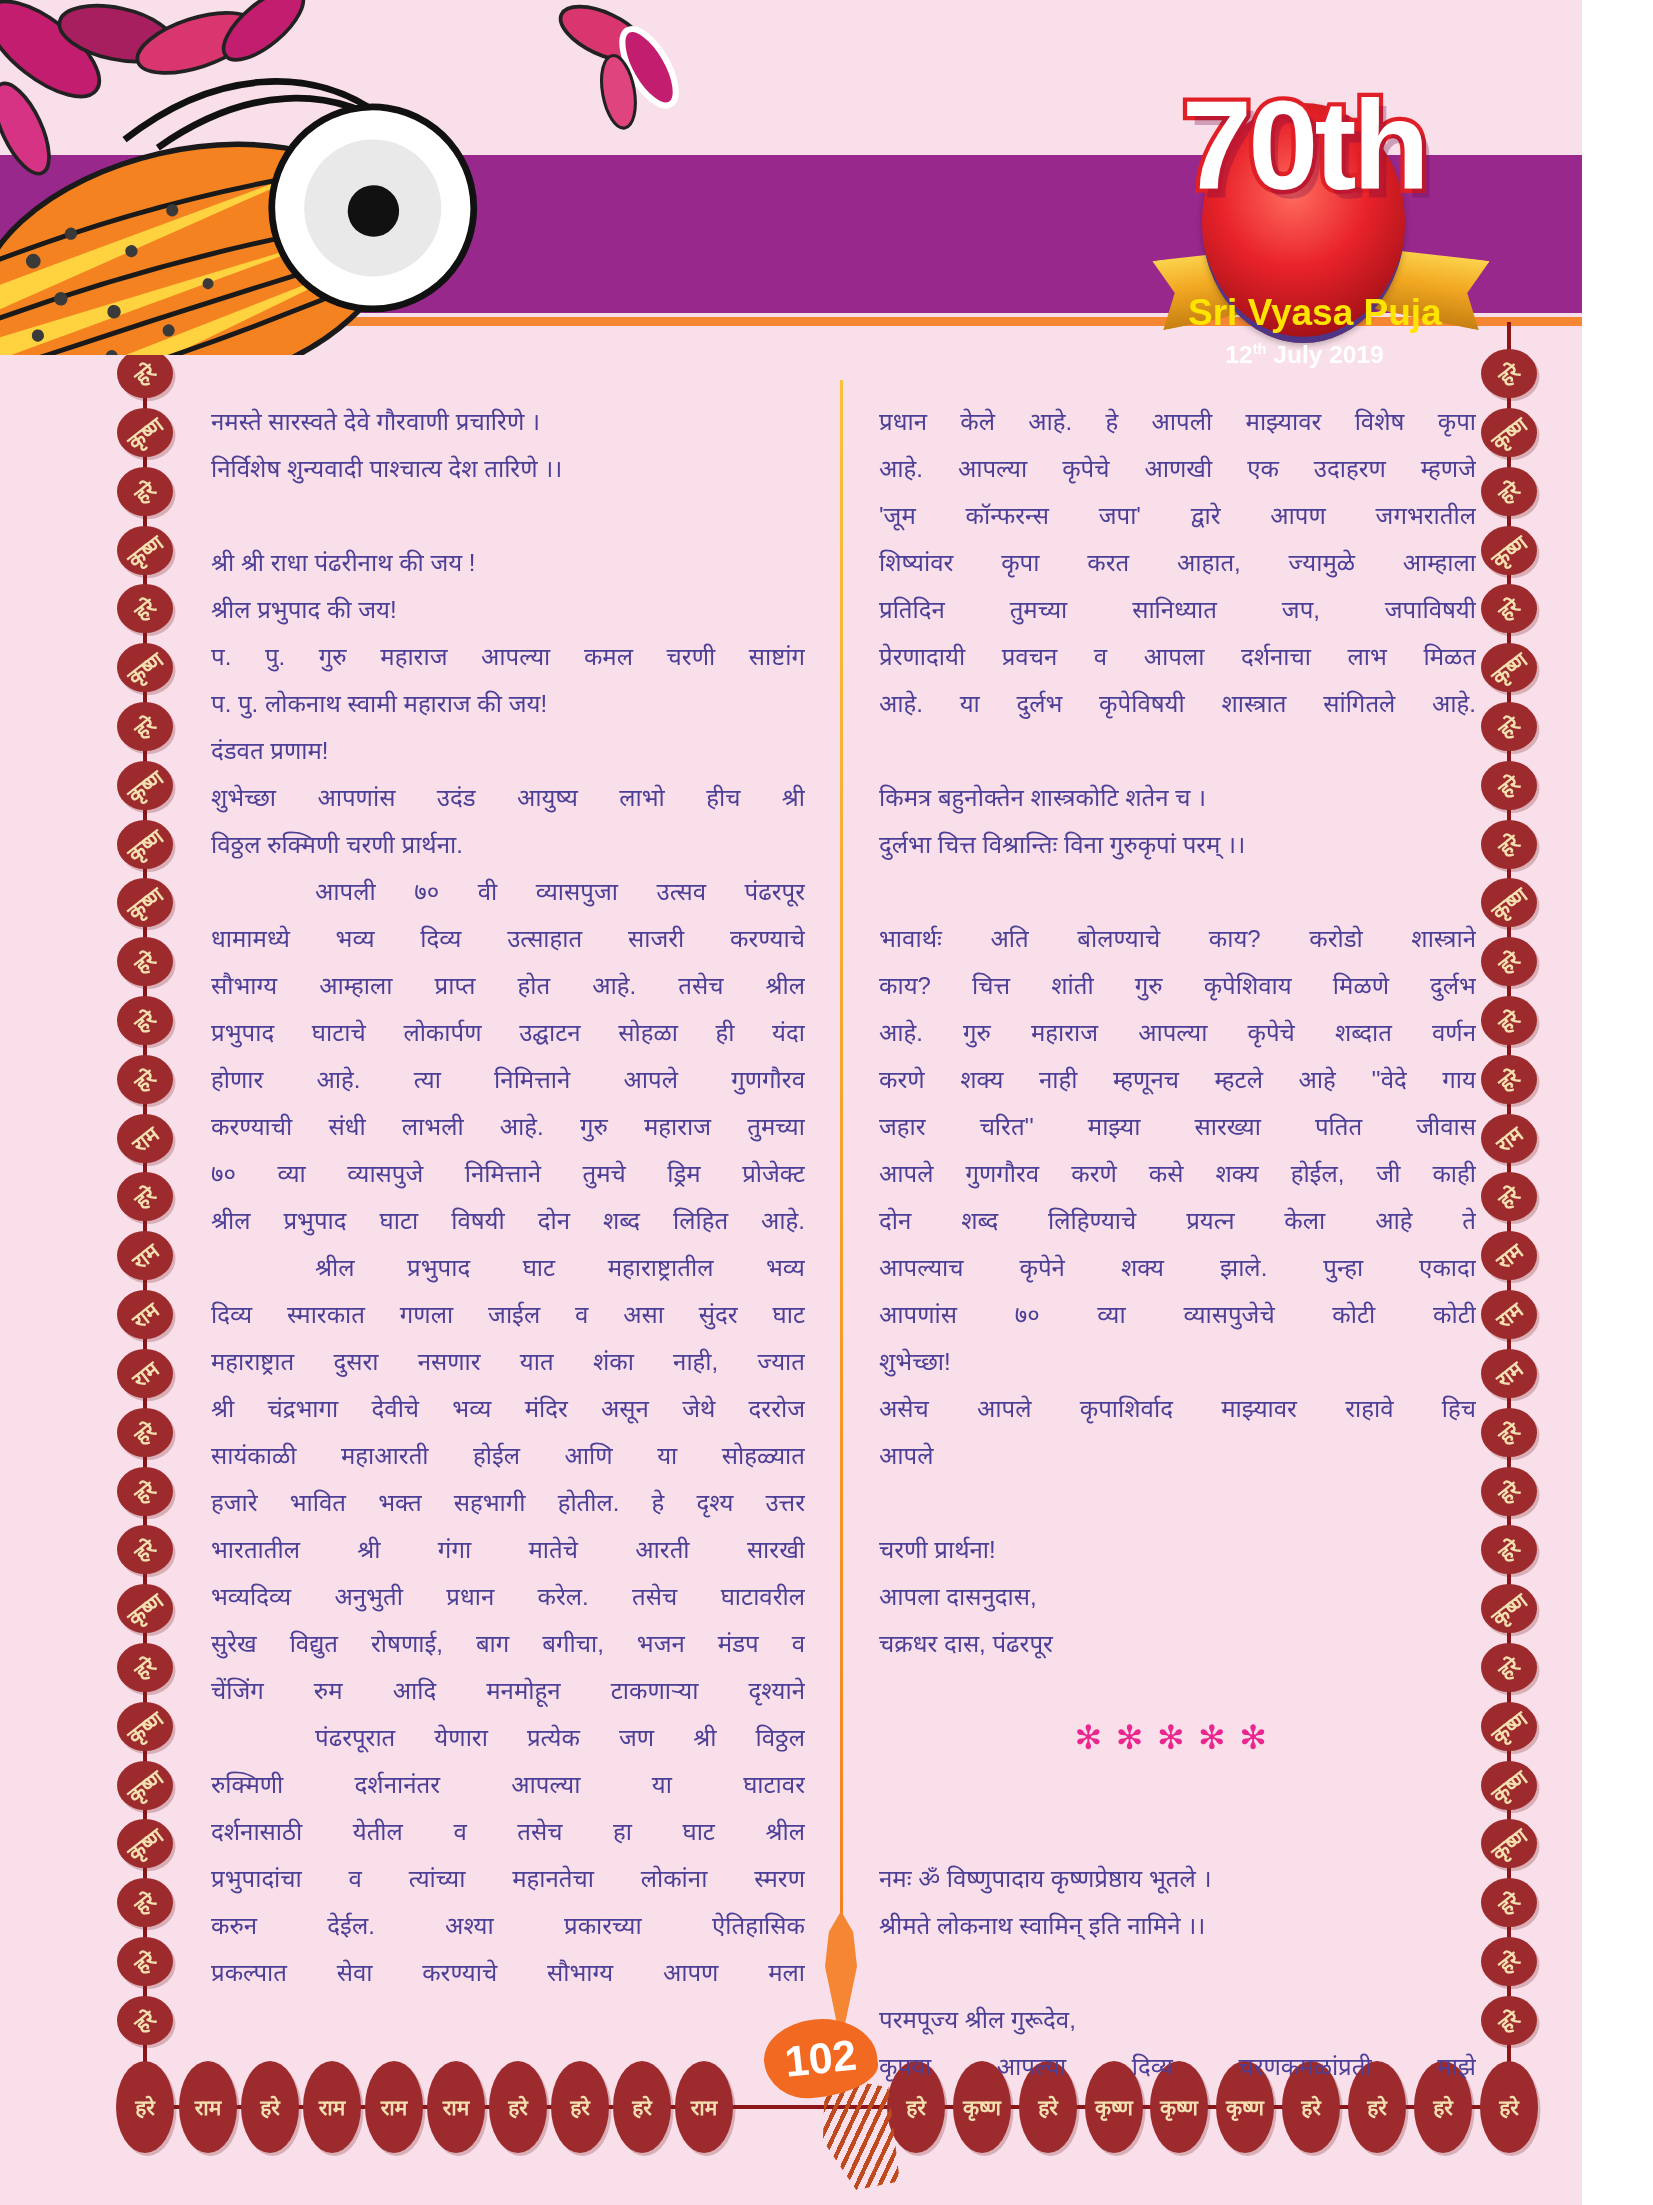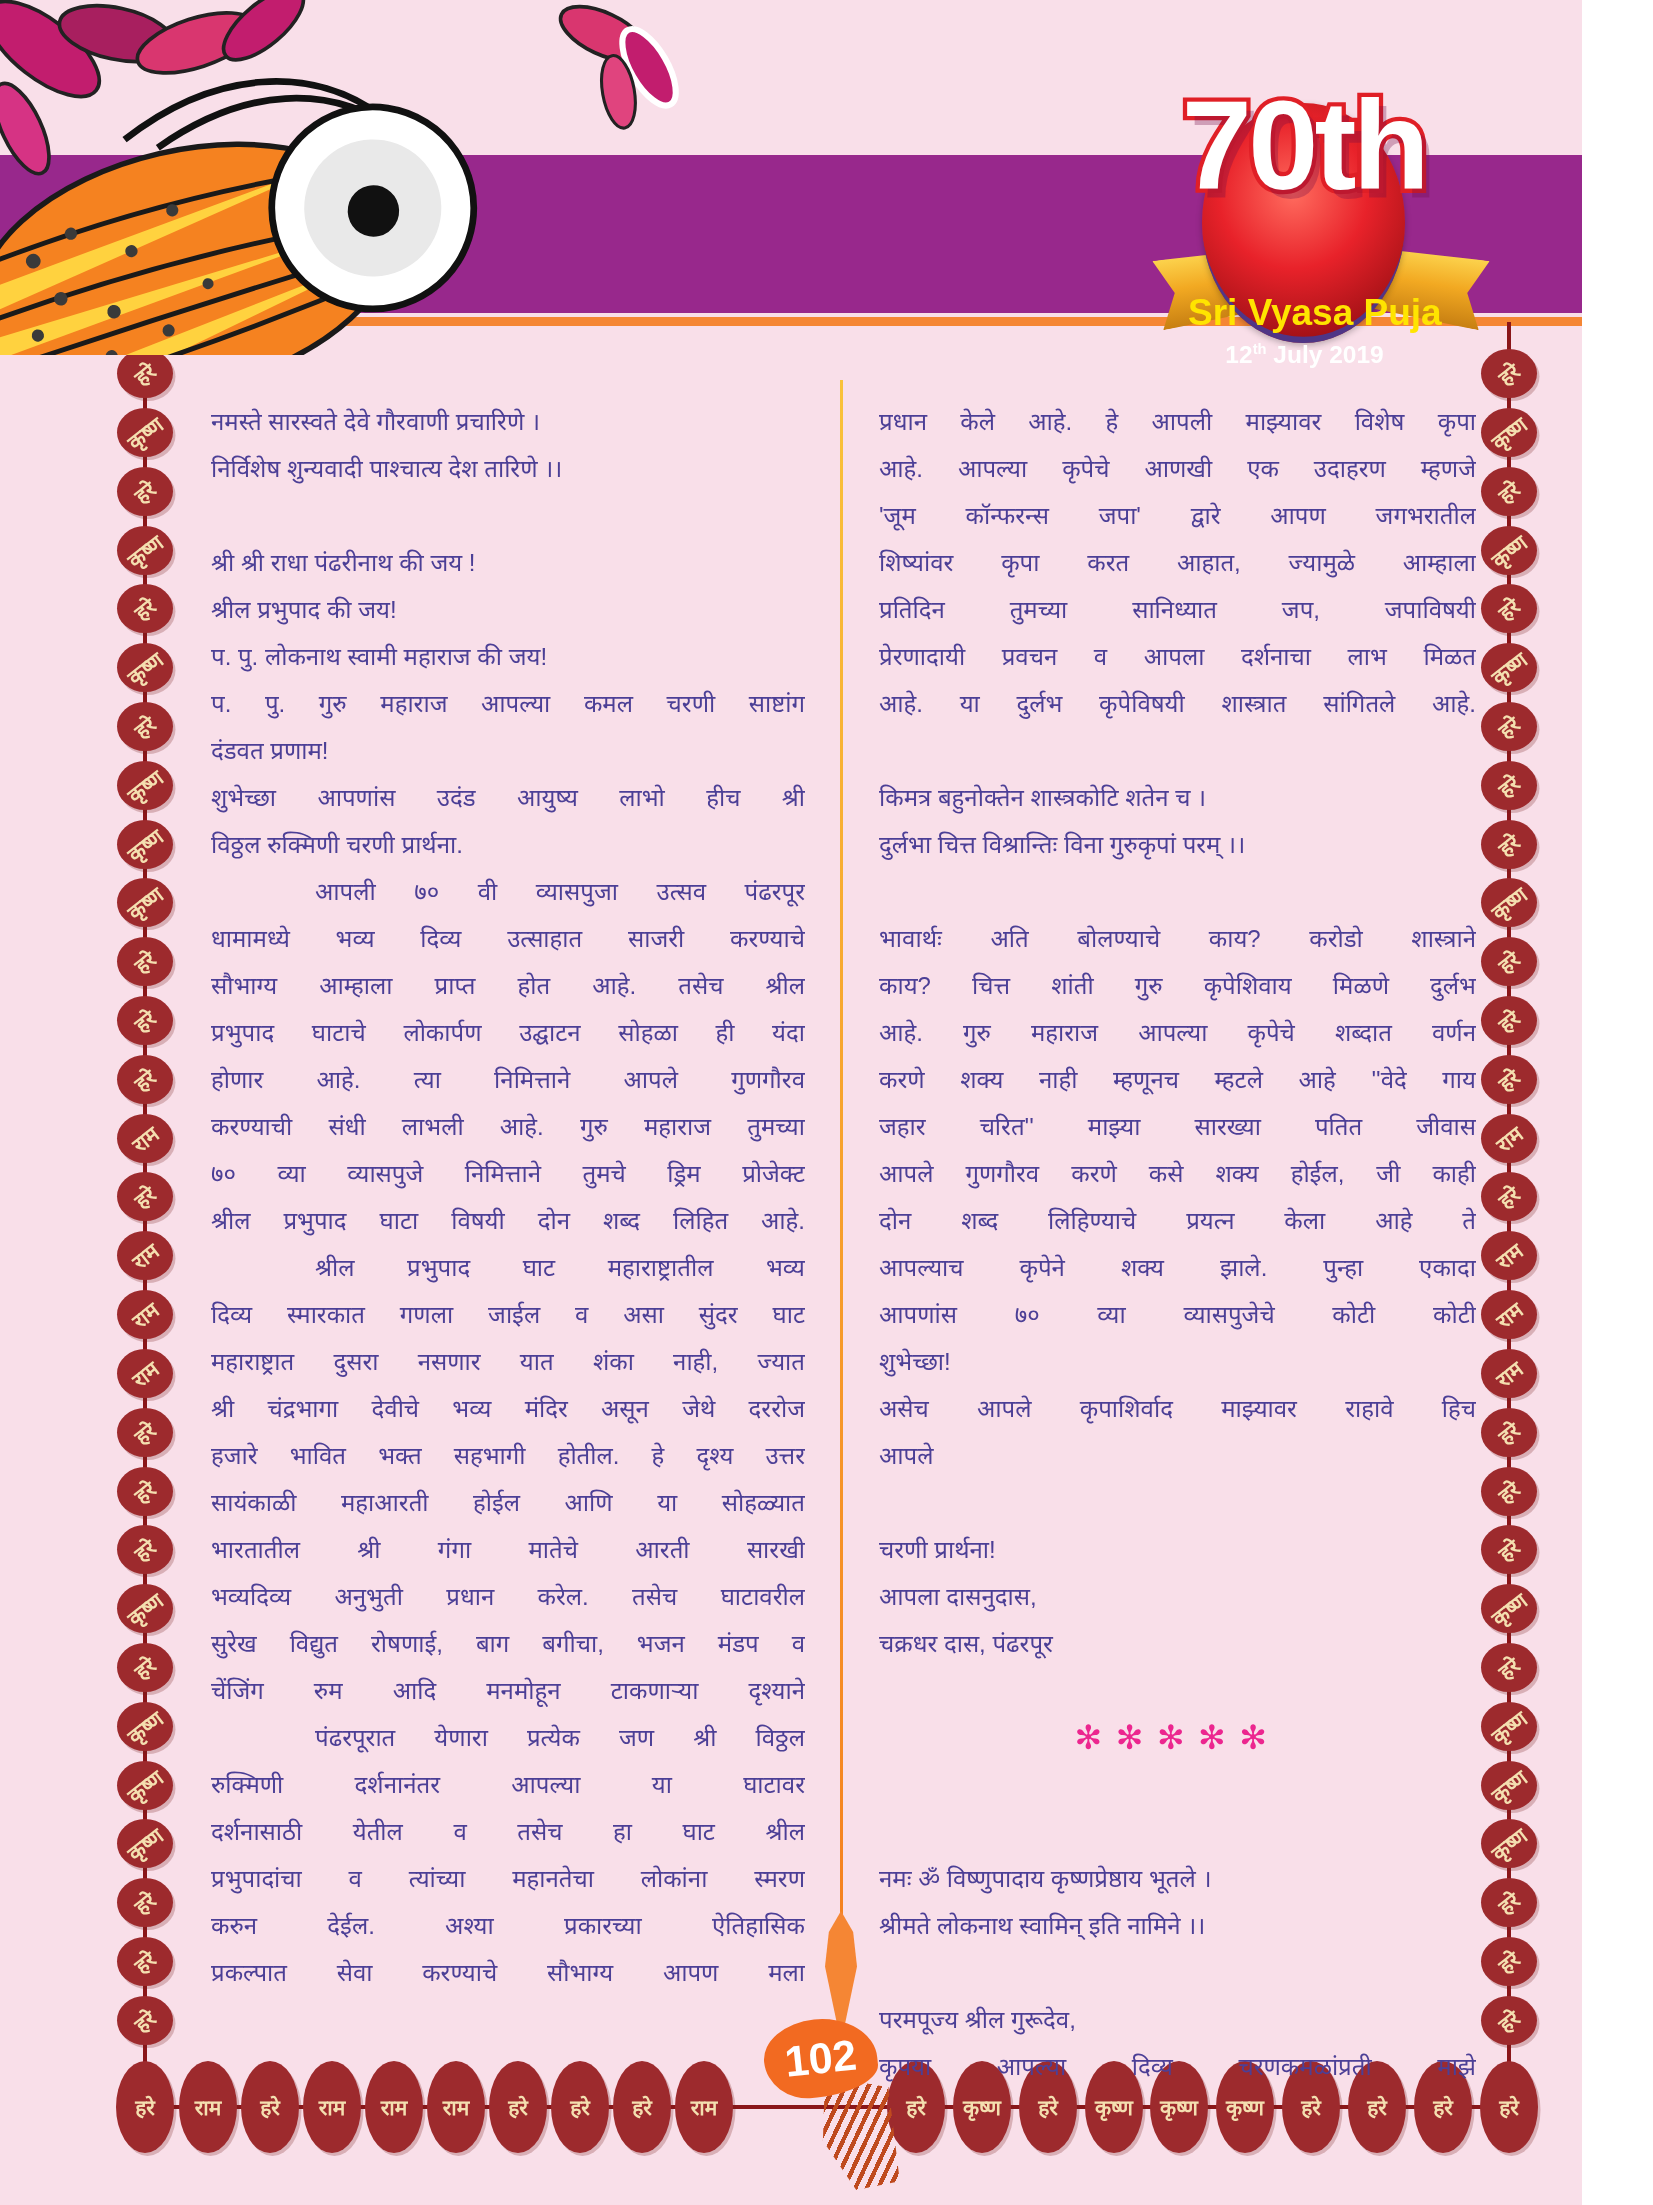--- a/index.html
+++ b/index.html
@@ -375,39 +375,39 @@
 
   <div class="divider"></div>
   <div class="divider-flame"></div>
 
   <div class="col" id="col-left">
       <div class="ln c">नमस्ते सारस्वते देवे गौरवाणी प्रचारिणे ।</div>
       <div class="ln c">निर्विशेष शुन्यवादी पाश्चात्य देश तारिणे ।।</div>
       <div class="ln b"></div>
       <div class="ln l">श्री श्री राधा पंढरीनाथ की जय !</div>
       <div class="ln l">श्रील प्रभुपाद की जय!</div>
+      <div class="ln j">प. पु. गुरु महाराज आपल्या कमल चरणी साष्टांग</div>
       <div class="ln l">प. पु. लोकनाथ स्वामी महाराज की जय!</div>
-      <div class="ln j">प. पु. गुरु महाराज आपल्या कमल चरणी साष्टांग</div>
       <div class="ln l">दंडवत प्रणाम!</div>
       <div class="ln j">शुभेच्छा आपणांस उदंड आयुष्य लाभो हीच श्री</div>
       <div class="ln l">विठ्ठल रुक्मिणी चरणी प्रार्थना.</div>
       <div class="ln i">आपली ७० वी व्यासपुजा उत्सव पंढरपूर</div>
       <div class="ln j">धामामध्ये भव्य दिव्य उत्साहात साजरी करण्याचे</div>
       <div class="ln j">सौभाग्य आम्हाला प्राप्त होत आहे. तसेच श्रील</div>
       <div class="ln j">प्रभुपाद घाटाचे लोकार्पण उद्घाटन सोहळा ही यंदा</div>
       <div class="ln j">होणार आहे. त्या निमित्ताने आपले गुणगौरव</div>
       <div class="ln j">करण्याची संधी लाभली आहे. गुरु महाराज तुमच्या</div>
       <div class="ln j">७० व्या व्यासपुजे निमित्ताने तुमचे ड्रिम प्रोजेक्ट</div>
       <div class="ln j">श्रील प्रभुपाद घाटा विषयी दोन शब्द लिहित आहे.</div>
       <div class="ln i">श्रील प्रभुपाद घाट महाराष्ट्रातील भव्य</div>
       <div class="ln j">दिव्य स्मारकात गणला जाईल व असा सुंदर घाट</div>
       <div class="ln j">महाराष्ट्रात दुसरा नसणार यात शंका नाही, ज्यात</div>
       <div class="ln j">श्री चंद्रभागा देवीचे भव्य मंदिर असून जेथे दररोज</div>
+      <div class="ln j">सायंकाळी महाआरती होईल आणि या सोहळ्यात</div>
       <div class="ln j">हजारे भावित भक्त सहभागी होतील. हे दृश्य उत्तर</div>
-      <div class="ln j">सायंकाळी महाआरती होईल आणि या सोहळ्यात</div>
       <div class="ln j">भारतातील श्री गंगा मातेचे आरती सारखी</div>
       <div class="ln j">भव्यदिव्य अनुभुती प्रधान करेल. तसेच घाटावरील</div>
       <div class="ln j">सुरेख विद्युत रोषणाई, बाग बगीचा, भजन मंडप व</div>
       <div class="ln j">चेंजिंग रुम आदि मनमोहून टाकणाऱ्या दृश्याने</div>
       <div class="ln i">पंढरपूरात येणारा प्रत्येक जण श्री विठ्ठल</div>
       <div class="ln j">रुक्मिणी दर्शनानंतर आपल्या या घाटावर</div>
       <div class="ln j">दर्शनासाठी येतील व तसेच हा घाट श्रील</div>
       <div class="ln j">प्रभुपादांचा व त्यांच्या महानतेचा लोकांना स्मरण</div>
       <div class="ln j">करुन देईल. अश्या प्रकारच्या ऐतिहासिक</div>
       <div class="ln j">प्रकल्पात सेवा करण्याचे सौभाग्य आपण मला</div>

